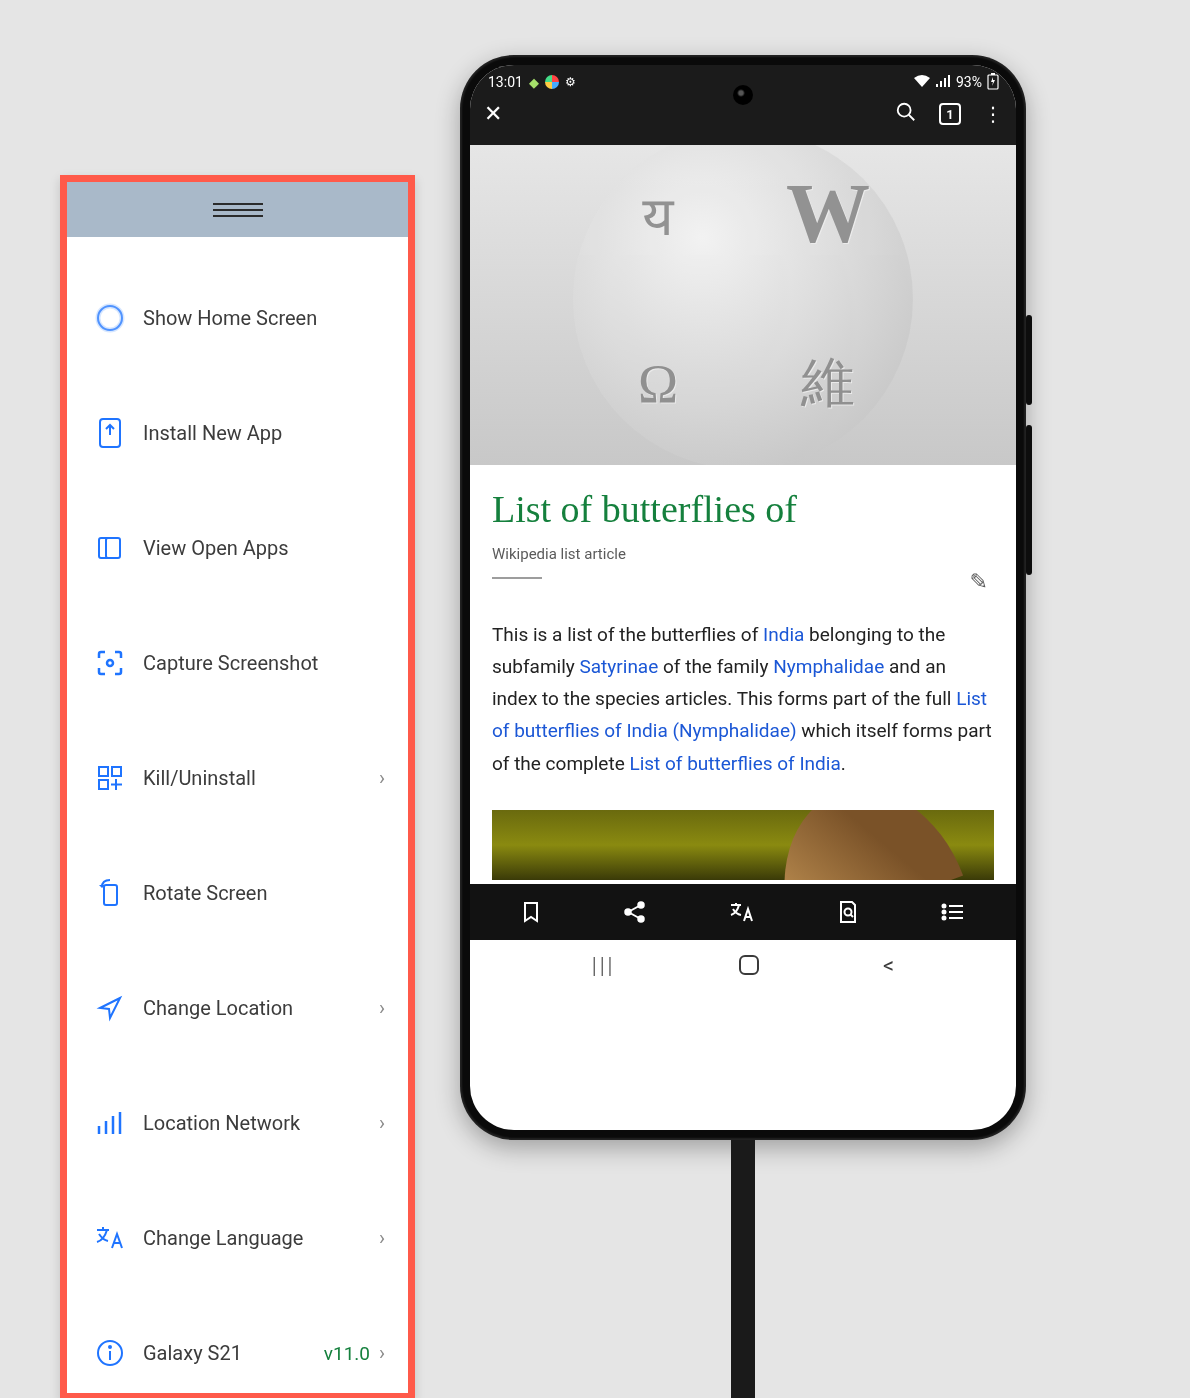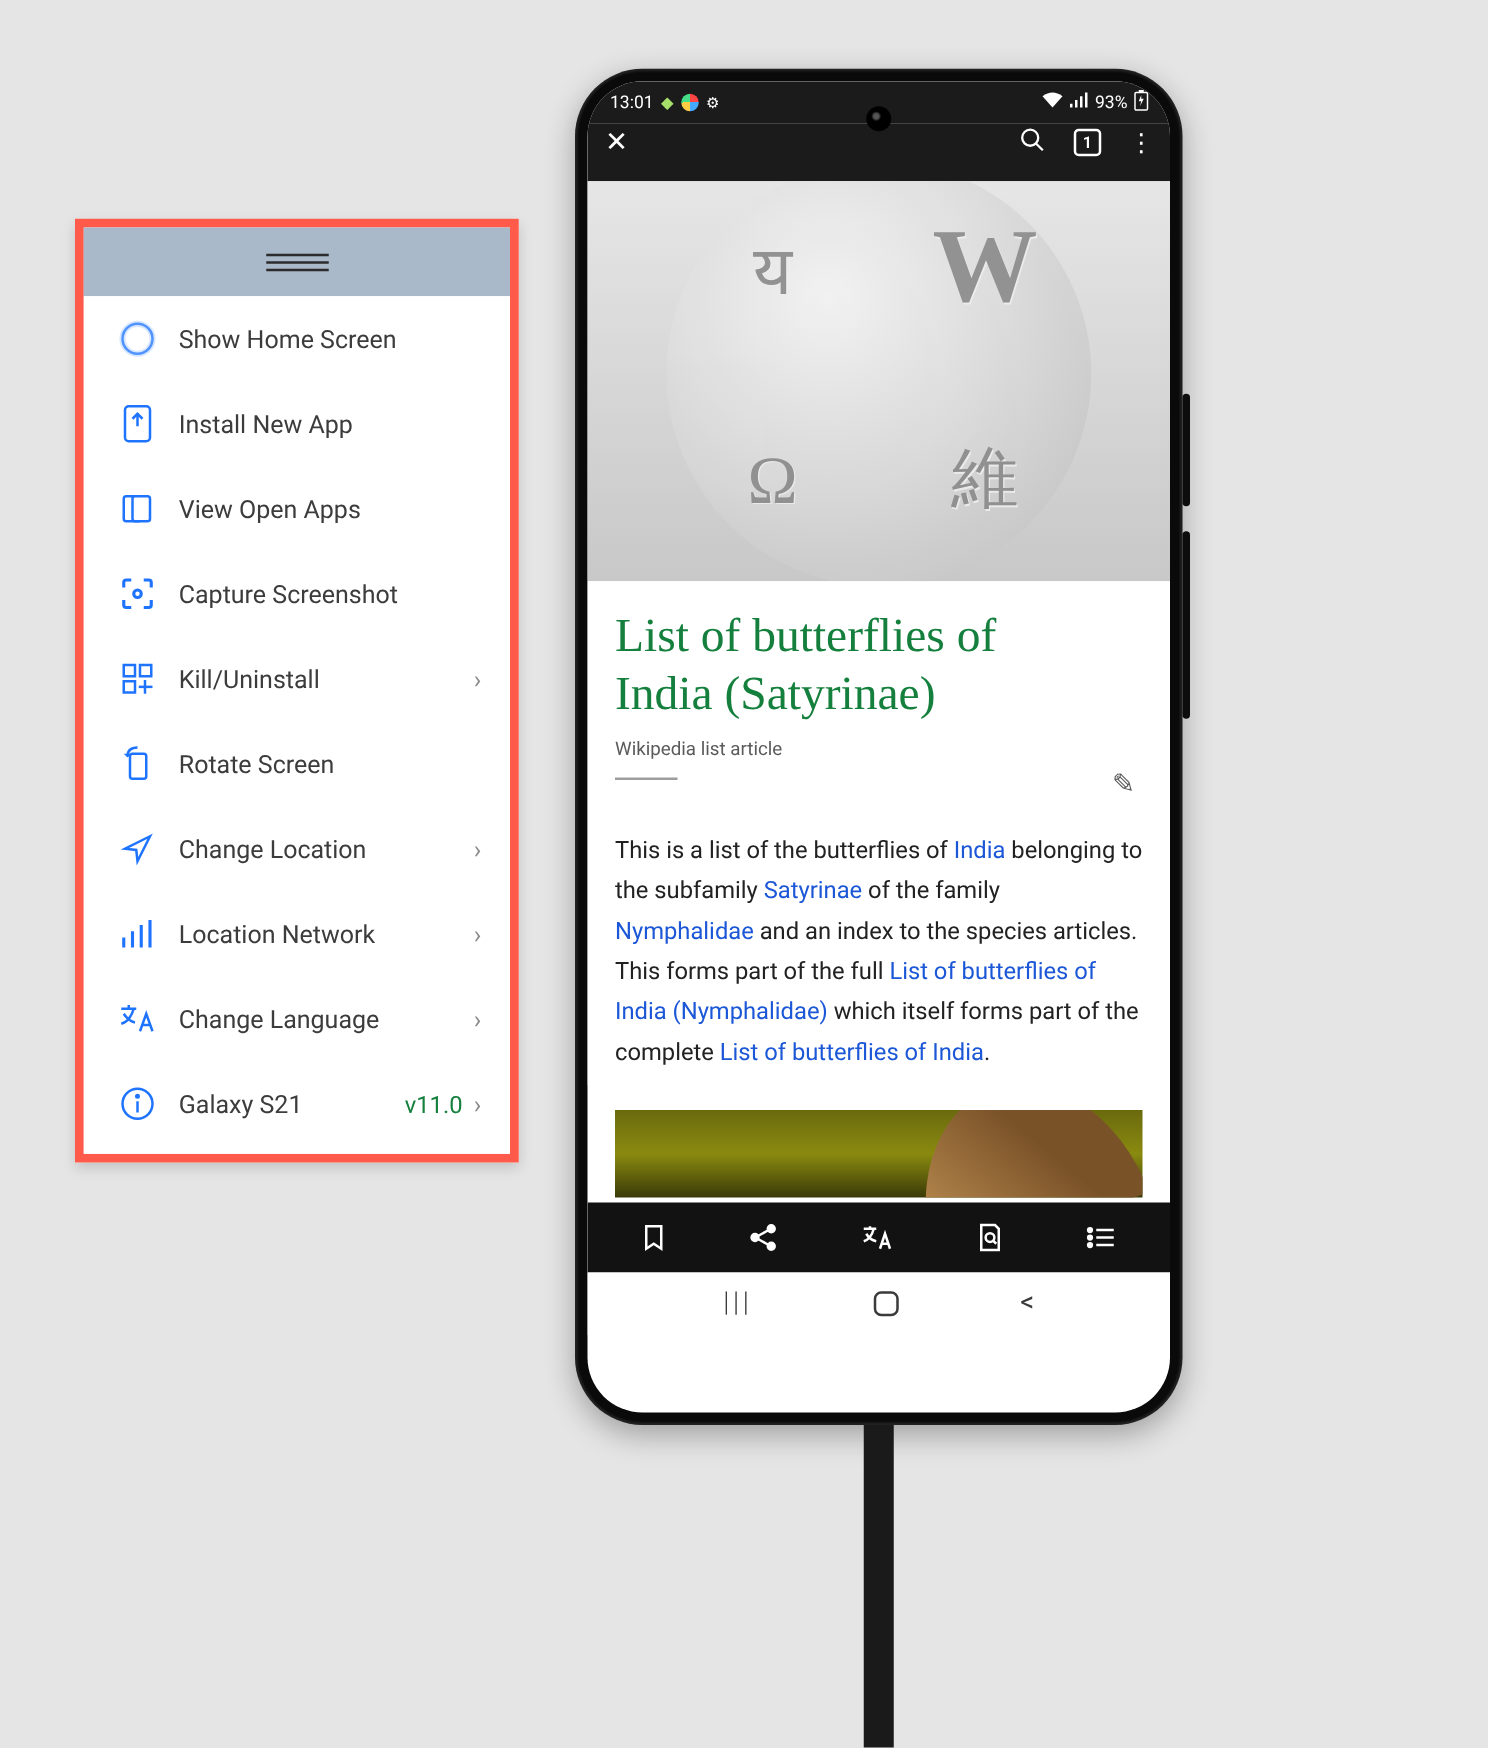--- a/index.html
+++ b/index.html
@@ -39,20 +39,21 @@
     height: 2px;
     background: #2b2b2b;
   }
   .ctrl-list { background: #fff; padding-bottom: 6px; }
   .ctrl-item {
     display: flex;
     align-items: center;
     height: 68px;
     padding: 0 18px 0 22px;
     cursor: pointer;
+    margin-top: 47px;
   }
   .ctrl-icon {
     width: 42px;
     display: flex;
     justify-content: center;
     color: #1f74ff;
   }
   .ctrl-label {
     flex: 1;
     color: #3c3c3c;
@@ -69,21 +70,21 @@
     font-size: 20px;
     width: 16px;
     text-align: center;
   }
 
   
   .phone {
     position: absolute;
     left: 460px;
     top: 55px;
-    width: 486px;
+    width: 566px;
     height: 1085px;
     border-radius: 54px;
     background: #0a0a0a;
     padding: 10px;
     box-shadow: 0 8px 24px rgba(0,0,0,.3), inset 0 0 2px 2px rgba(255,255,255,.1);
   }
   .phone::after { 
     content: "";
     position: absolute;
     left: 50%;
@@ -431,21 +432,20 @@
         <div>य</div>
         <div class="w">W</div>
         <div>Ω</div>
         <div>維</div>
       </div>
     </div>
 
     <div class="article" style="position:relative">
       <div class="title">
         <span>List of butterflies of</span><br>
-        <span>India (Satyrinae)</span>
       </div>
       <div class="subtitle">Wikipedia list article</div>
       <div class="divider"></div>
       <span class="pencil">✎</span>
 
       <div class="body">
         <span>This is a </span><b><span>list of the butterflies of </span><a>India</a><span> </span><span>belonging to the subfamily </span><a>Satyrinae</a></b><span> of the family </span><a>Nymphalidae</a><span> and an index to the species articles. This forms part of the full </span><a>List of butterflies of India (Nymphalidae)</a><span> which itself forms part of the complete </span><a>List of butterflies of India</a><span>.</span>
       </div>
     </div>
 

